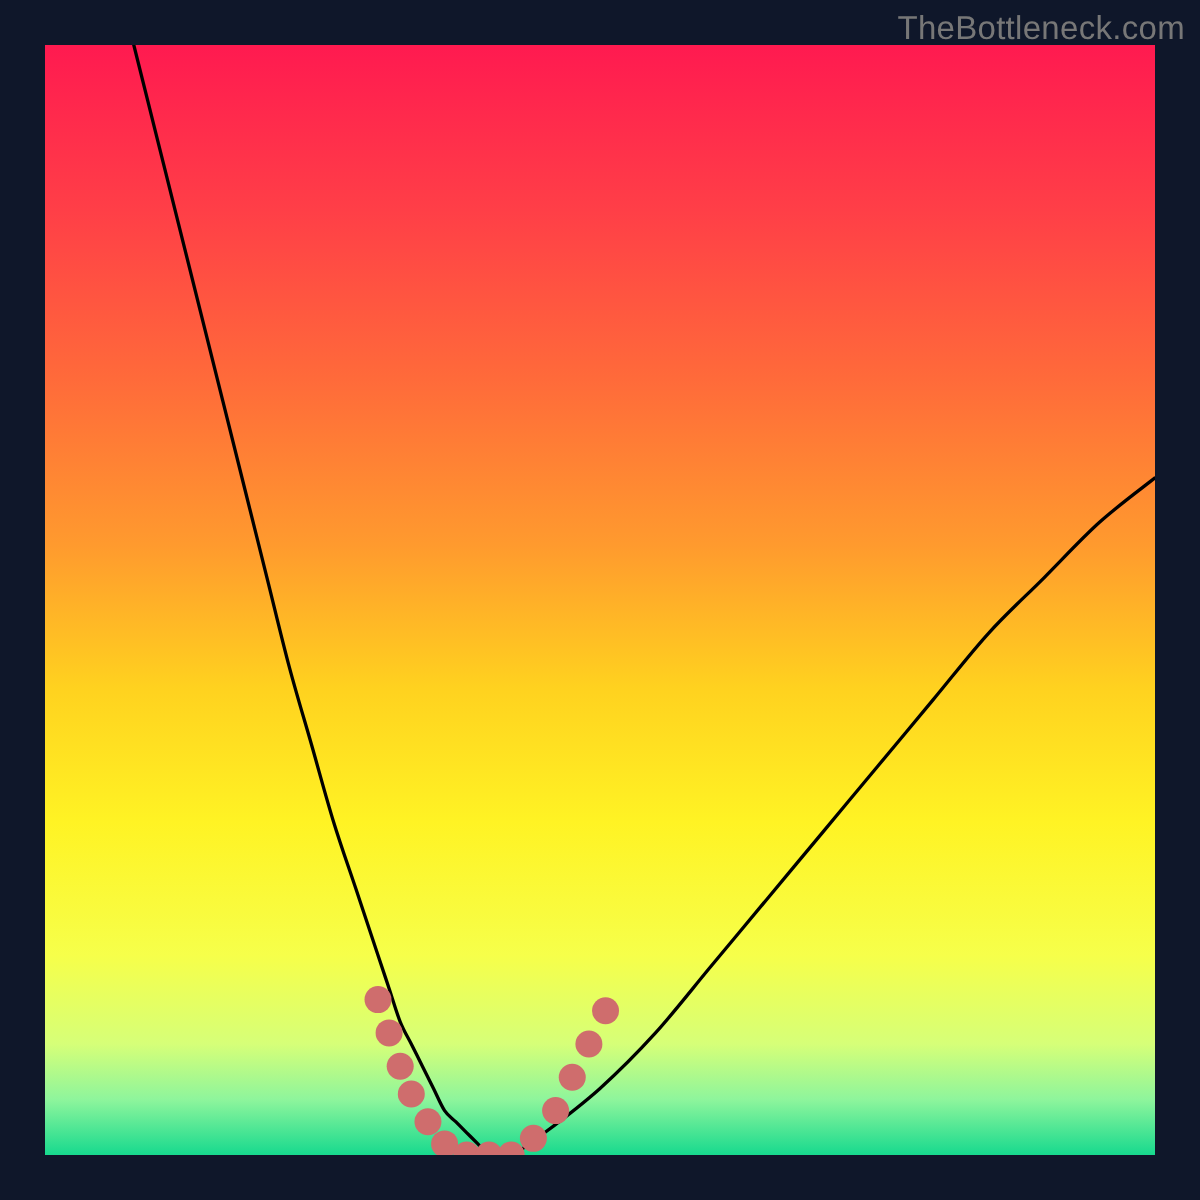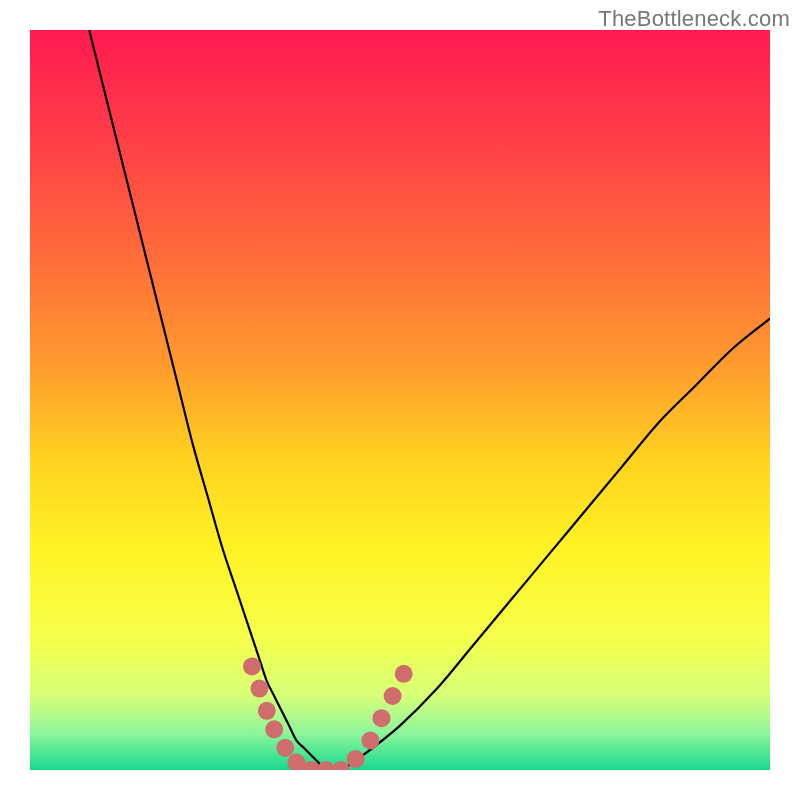--- a/index.html
+++ b/index.html
@@ -8,21 +8,21 @@
     width: 800px;
     height: 800px;
     overflow: hidden;
     background: #000;
     font-family: Arial, Helvetica, sans-serif;
   }
   .stage {
     position: relative;
     width: 800px;
     height: 800px;
-    background: #ffffff;
+    background: #0f172a;
   }
   .plot-area {
     position: absolute;
     left: 30px;
     top: 30px;
     width: 740px;
     height: 740px;
     overflow: hidden;
   }
   .gradient {

